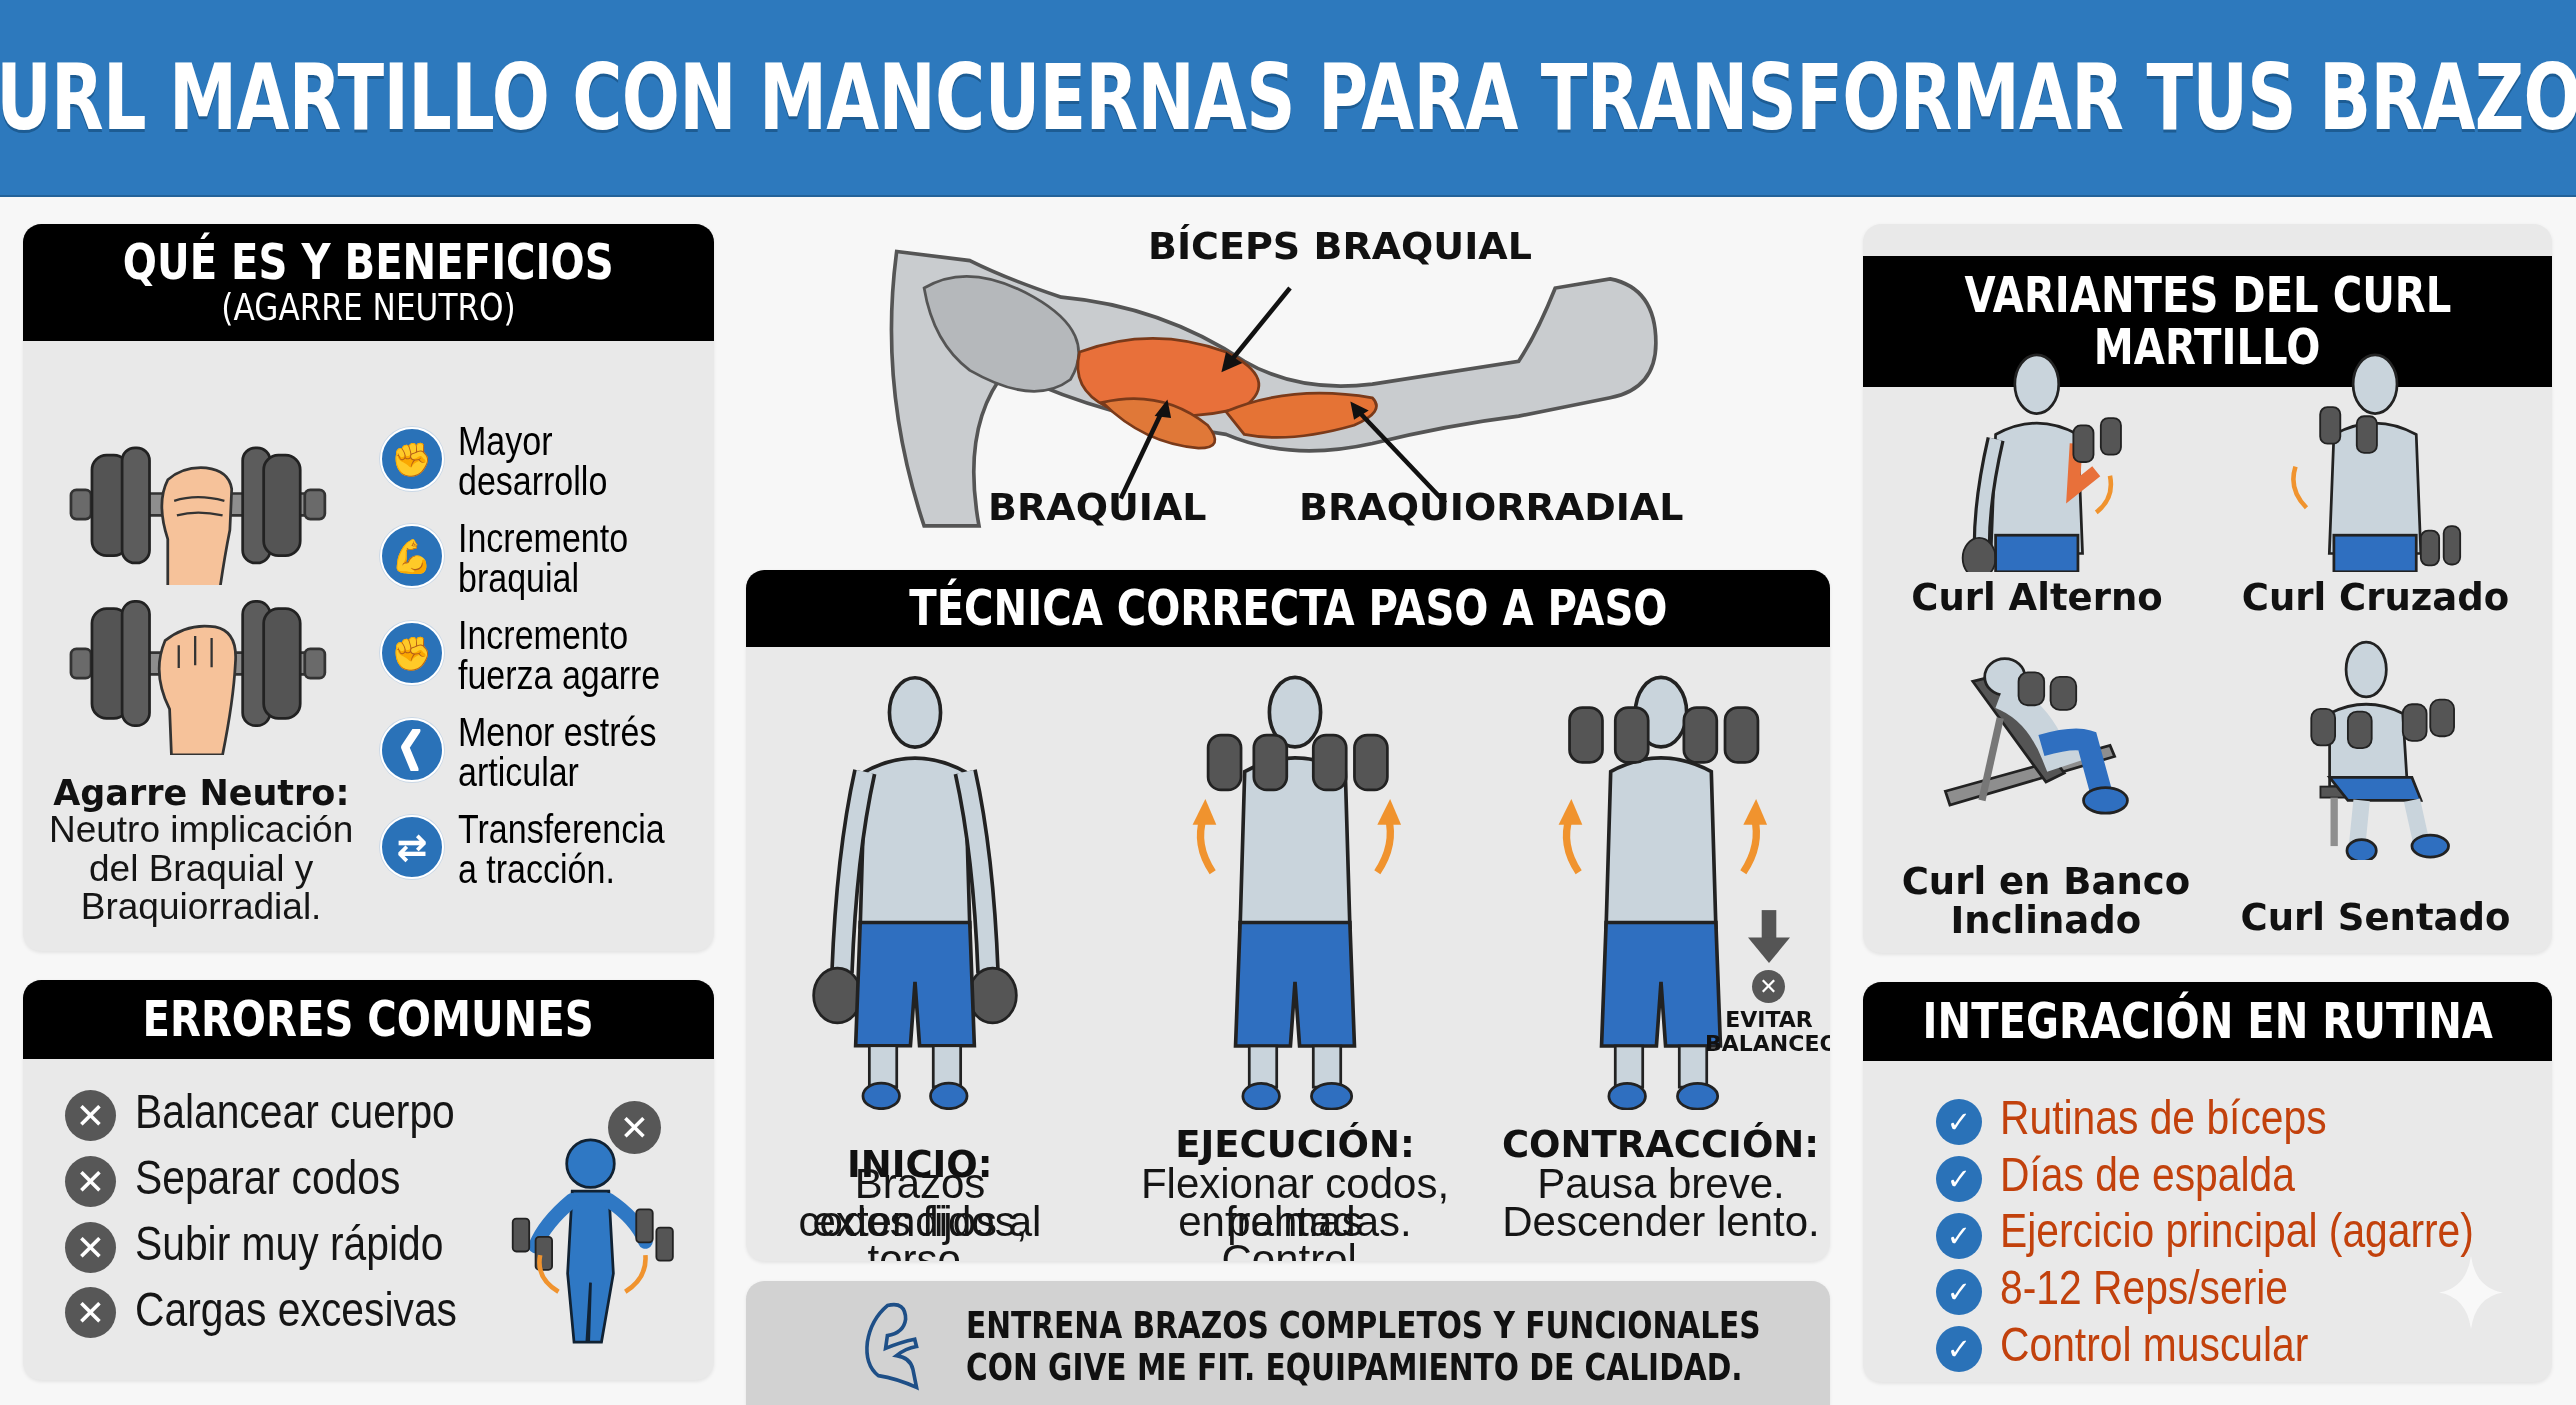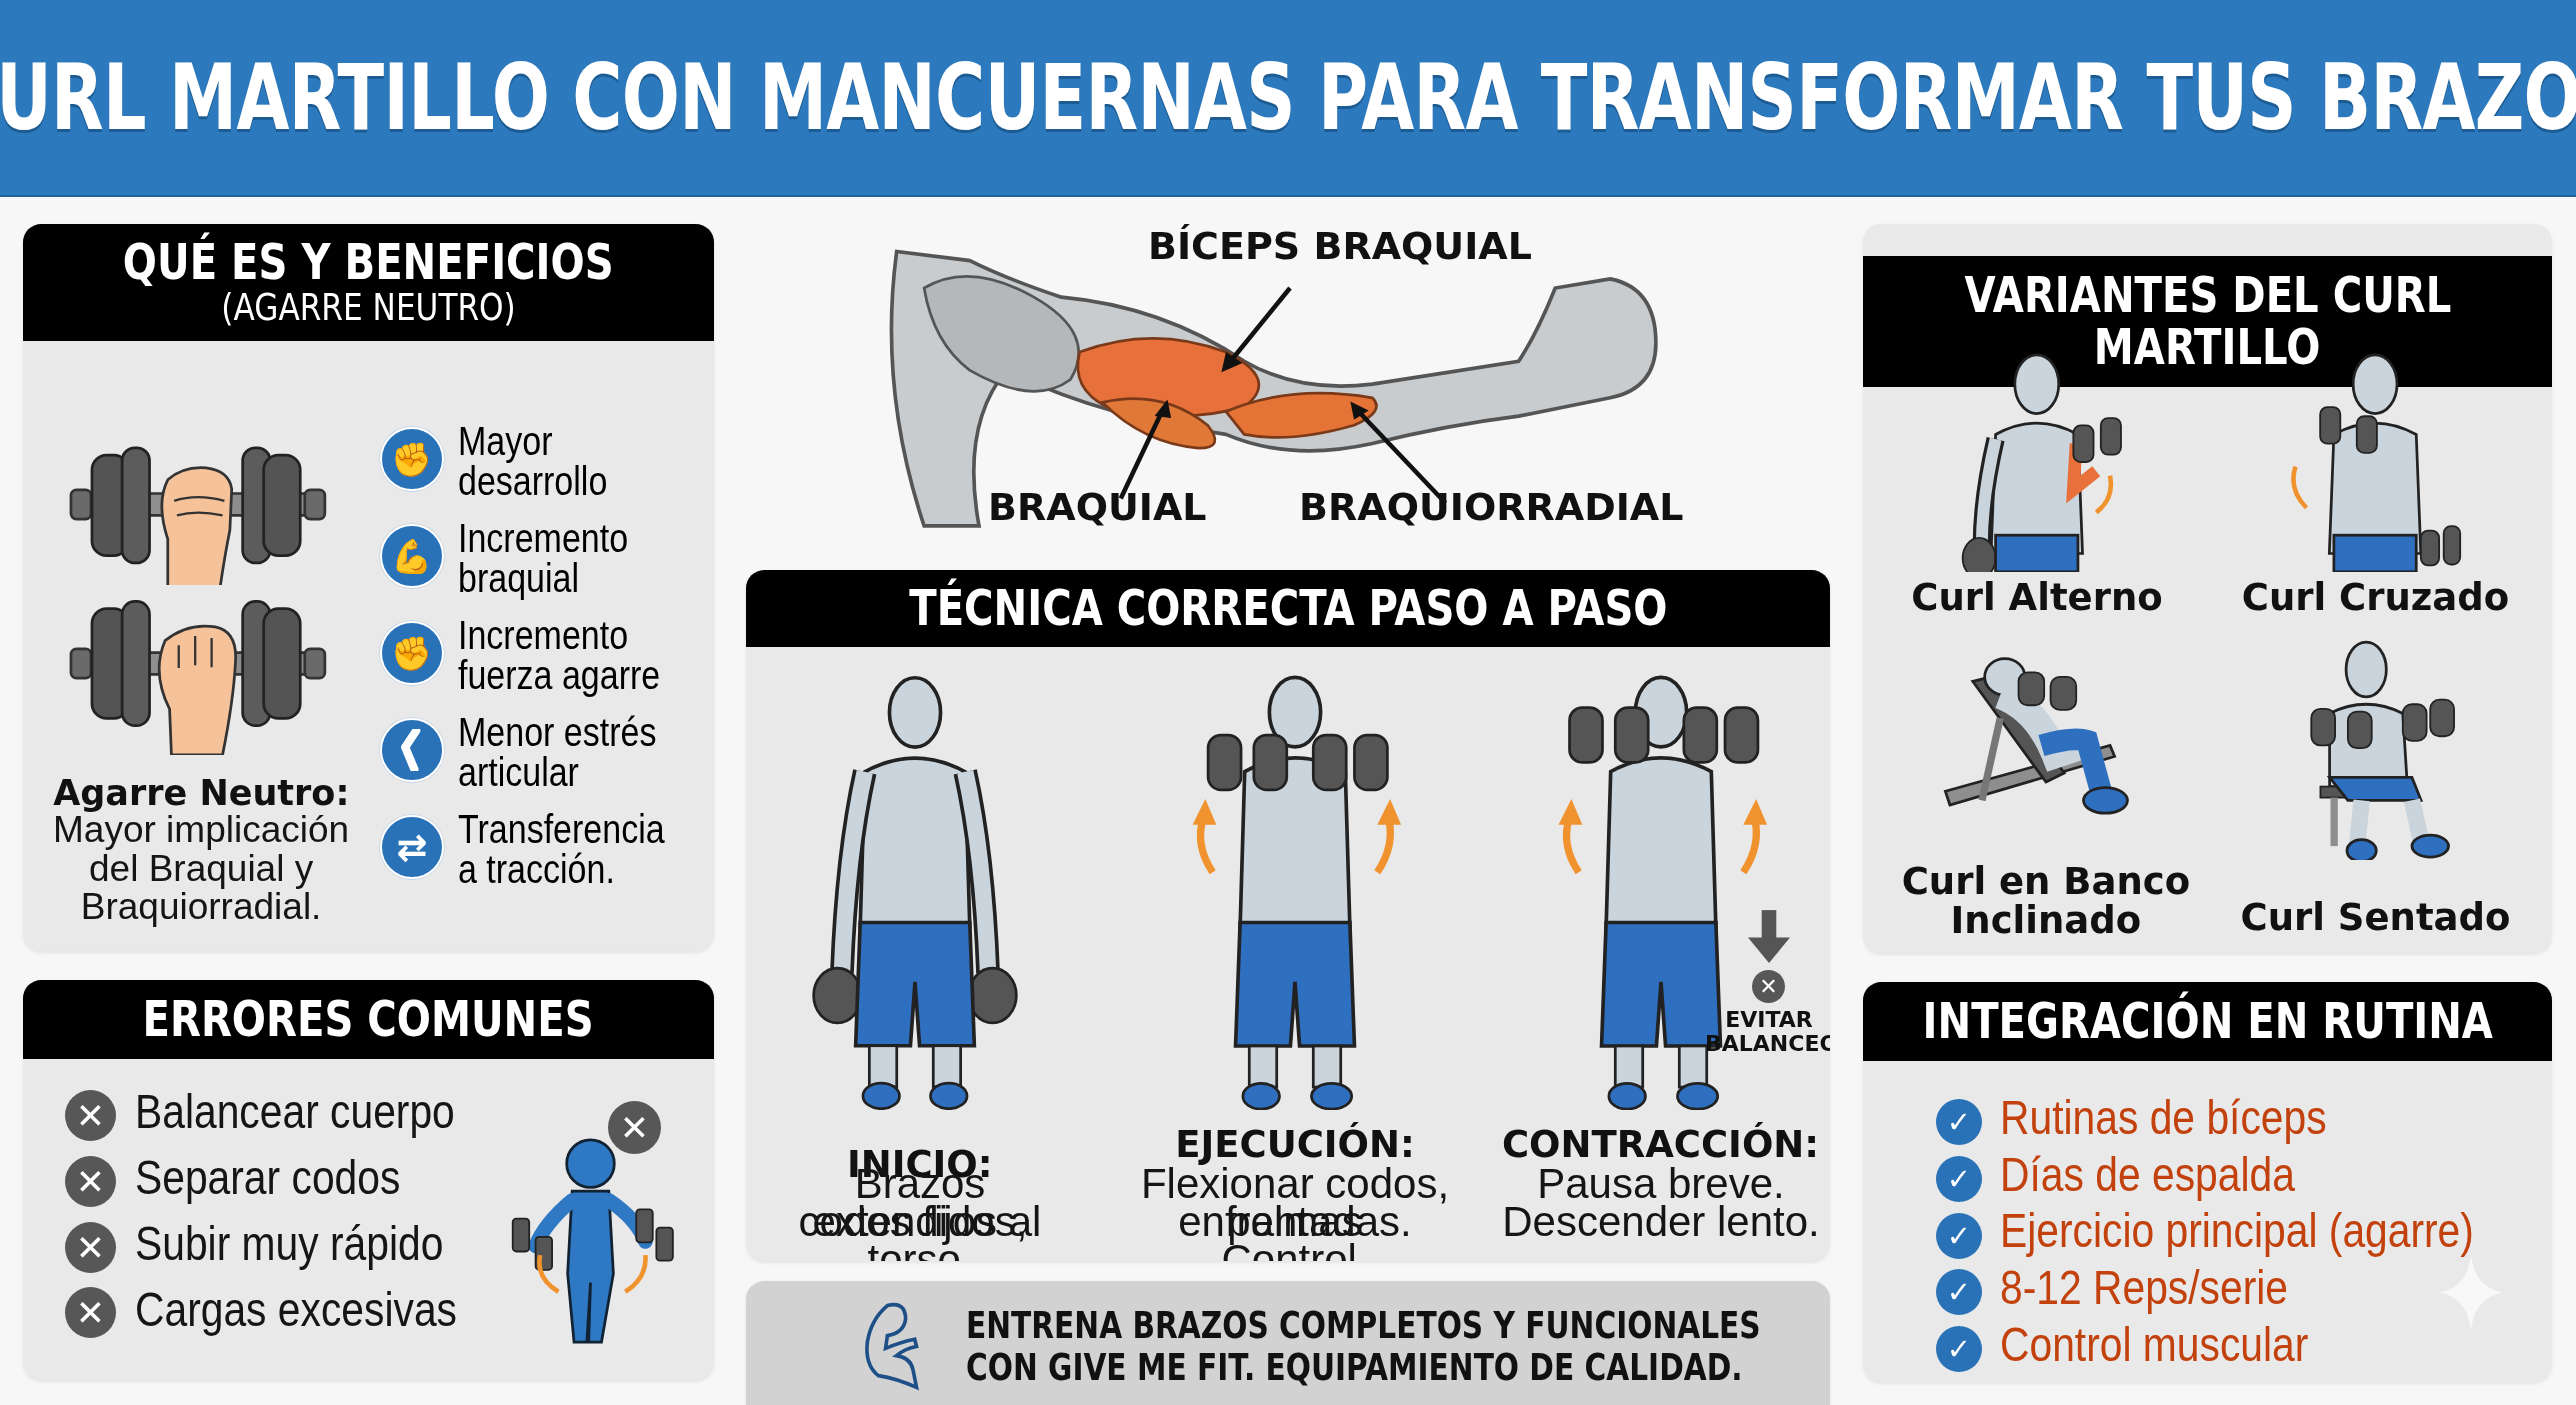--- a/index.html
+++ b/index.html
@@ -58,21 +58,21 @@
       <rect x="35" y="40" width="40" height="120" rx="16" fill="#545454" stroke="#222" stroke-width="3"></rect>
       <rect x="68" y="32" width="30" height="136" rx="14" fill="#5c5c5c" stroke="#222" stroke-width="3"></rect>
       <rect x="200" y="32" width="30" height="136" rx="14" fill="#5c5c5c" stroke="#222" stroke-width="3"></rect>
       <rect x="223" y="40" width="40" height="120" rx="16" fill="#545454" stroke="#222" stroke-width="3"></rect>
       <path d="M122 200 L120 150 Q100 110 115 75 Q140 55 170 60 Q195 65 192 100 Q190 140 178 200 Z" fill="#f6c29a" stroke="#333" stroke-width="3"></path>
       <path d="M130 80 L130 105 M148 70 L148 102 M166 72 L166 104" stroke="#333" stroke-width="2.5" fill="none"></path>
     </svg>
   </div>
 
   <div class="label-bold" style="left:18.3px; top:549px; width:320px; font-size:35px;">Agarre Neutro:</div>
-  <div class="desc" style="left:9.1px; top:587px; width:338px; font-size:37px;">Mayor implicación</div>
+  <div class="desc" style="left:9.1px; top:587px; width:338px; font-size:37px;">Neutro implicación</div>
   <div class="desc" style="left:9.1px; top:626px; width:338px; font-size:37px;">del Braquial y</div>
   <div class="desc" style="left:9.1px; top:664px; width:338px; font-size:37px;">Braquiorradial.</div>
 
   <div class="icon-circle" style="left:357px; top:203px;">✊</div>
   <div class="benefit" style="left:435px; top:197px;">
     <div class="cond">Mayor</div><br>
     <div class="cond">desarrollo</div>
   </div>
   <div class="icon-circle" style="left:357px; top:300px;">💪</div>
   <div class="benefit" style="left:435px; top:294px;">

